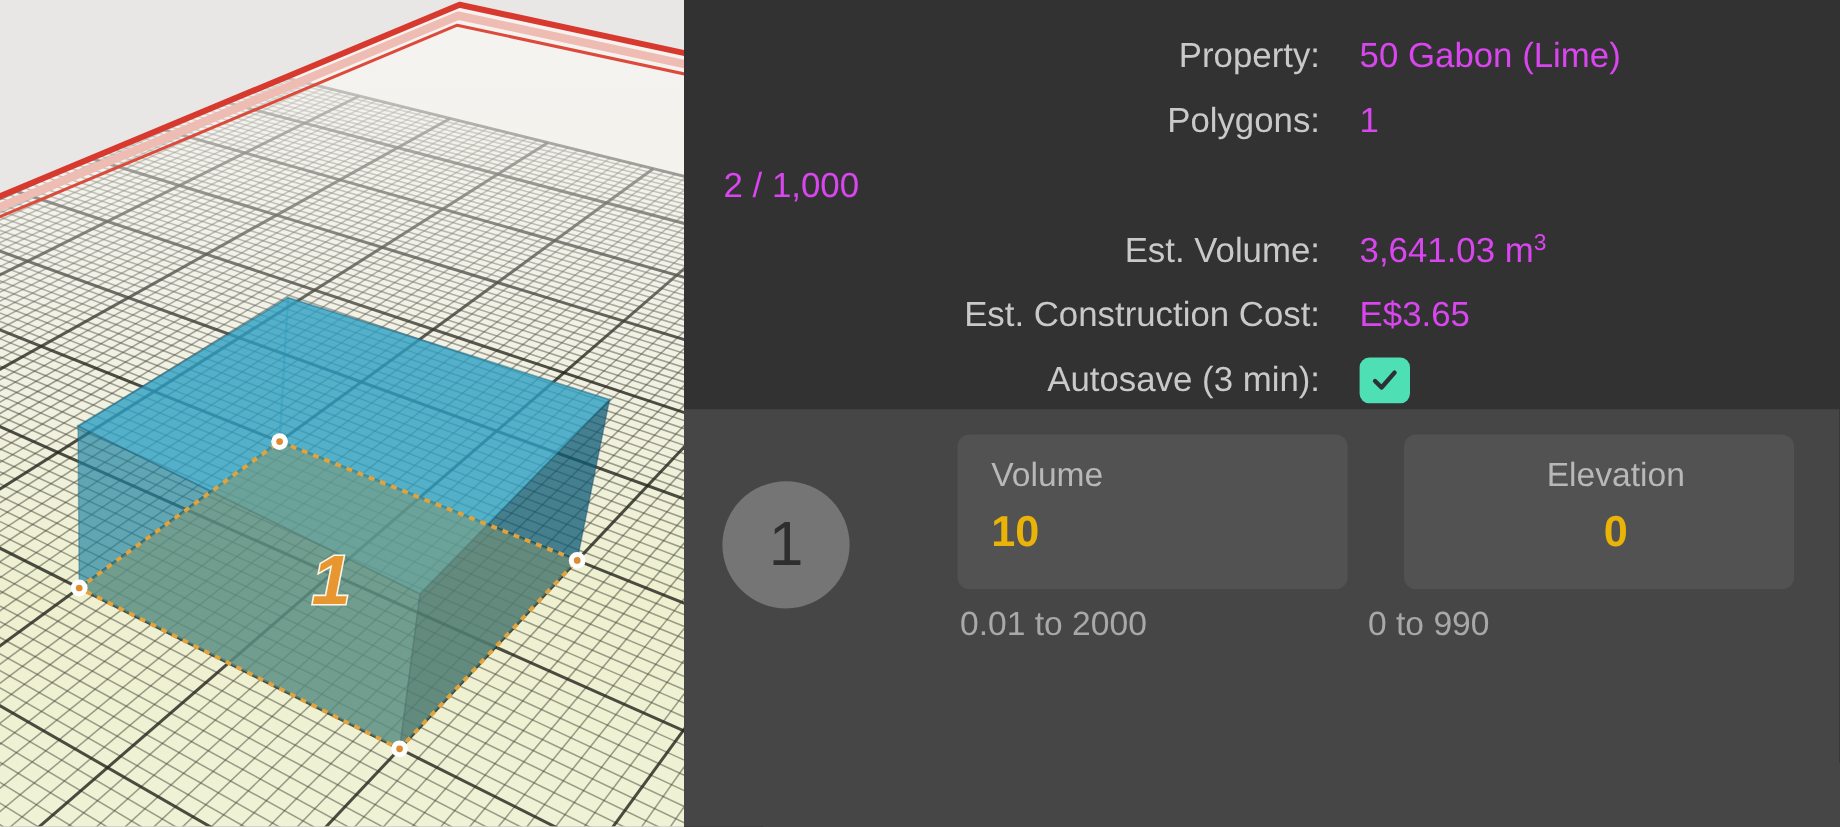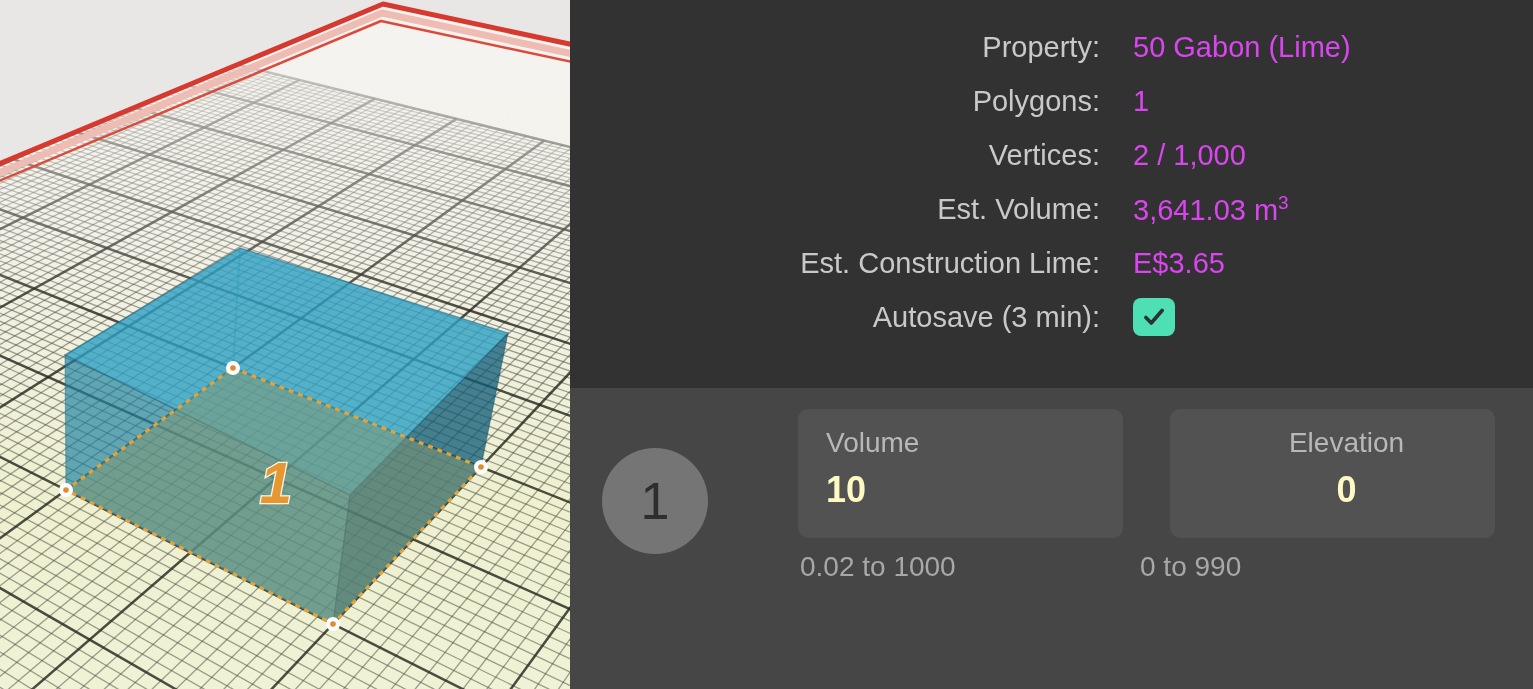--- a/index.html
+++ b/index.html
@@ -6,41 +6,41 @@
   html,body { width:1533px; height:689px; overflow:hidden; background:#333; }
   body { font-family:"Liberation Sans","DejaVu Sans",sans-serif; }
   .app { position:relative; width:1533px; height:689px; display:flex; }
 
   
   .viewport { position:relative; width:570px; height:689px; background:#e9e7e5; flex:0 0 570px; }
   .viewport svg { display:block; }
 
   
   .sidepanel { flex:1; display:flex; flex-direction:column; }
-  .stats-panel { height:388px; background:#333232; padding-top:20px; }
+  .stats-panel { height:341px; background:#333232; padding-top:20px; }
   .stat-row { display:flex; align-items:center; height:54px; }
   .stat-label { width:530px; text-align:right; font-size:29px; color:#c9c9c9; }
   .stat-value { margin-left:33px; font-size:29px; color:#d946ef; }
   .stat-value sup { font-size:19px; }
   .checkbox { width:42px; height:38px; margin-left:33px; border-radius:8px;
               background:#4ee0b4; display:flex; align-items:center; justify-content:center;
               cursor:pointer; }
   .checkbox svg { width:28px; height:26px; }
 
   .controls-panel { position:relative; flex:1; background:#464646; }
   .badge-circle { position:absolute; left:32px; top:60px; width:106px; height:106px;
                   border-radius:50%; background:#757575; color:#2e2e2e;
                   display:flex; align-items:center; justify-content:center;
                   font-size:52px; cursor:pointer; }
   .field-box { position:absolute; top:21px; width:325px; height:129px;
                background:#525252; border-radius:10px; padding:18px 0 0 28px; cursor:text; }
   .field-box.height { left:228px; }
   .field-box.elevation { left:600px;text-align:center; }
   .field-label { font-size:28px; color:#b8b8b8; }
-  .field-value { font-size:36px; font-weight:bold; color:#fef9c3; margin-top:10px; }
+  .field-value { font-size:36px; font-weight:bold; color:#eab308; margin-top:10px; }
   .field-range { position:absolute; top:163px; font-size:28px; color:#a8a8a8; }
   .field-range.height { left:230px; }
   .field-range.elevation { left:570px; }
 </style>
 </head>
 <body>
 
 <div class="app">
 
   <div class="viewport">
@@ -499,49 +499,48 @@
     <div class="stats-panel">
       <div class="stat-row">
         <span class="stat-label">Property:</span>
         <span class="stat-value">50 Gabon (Lime)</span>
       </div>
       <div class="stat-row">
         <span class="stat-label">Polygons:</span>
         <span class="stat-value">1</span>
       </div>
       <div class="stat-row">
-        <span class="stat-label">Vertices:</span>
         <span class="stat-value">2 / 1,000</span>
       </div>
       <div class="stat-row">
         <span class="stat-label">Est. Volume:</span>
         <span class="stat-value"><span>3,641.03 m</span><sup>3</sup></span>
       </div>
       <div class="stat-row">
-        <span class="stat-label">Est. Construction Lime:</span>
+        <span class="stat-label">Est. Construction Cost:</span>
         <span class="stat-value">E$3.65</span>
       </div>
       <div class="stat-row">
         <span class="stat-label">Autosave (3 min):</span>
         <span class="checkbox">
           <svg viewBox="0 0 24 24">
             <polyline points="4.5,12.5 9.5,17.5 19.5,6" fill="none" stroke="#2b3134" stroke-width="3.4" stroke-linecap="round" stroke-linejoin="round"></polyline>
           </svg>
         </span>
       </div>
     </div>
 
     <div class="controls-panel">
       <div class="badge-circle">1</div>
 
       <div class="field-box height">
         <div class="field-label">Volume</div>
         <div class="field-value">10</div>
       </div>
-      <div class="field-range height">0.02 to 1000</div>
+      <div class="field-range height">0.01 to 2000</div>
 
       <div class="field-box elevation">
         <div class="field-label">Elevation</div>
         <div class="field-value">0</div>
       </div>
       <div class="field-range elevation">0 to 990</div>
     </div>
 
   </div>
 </div>

